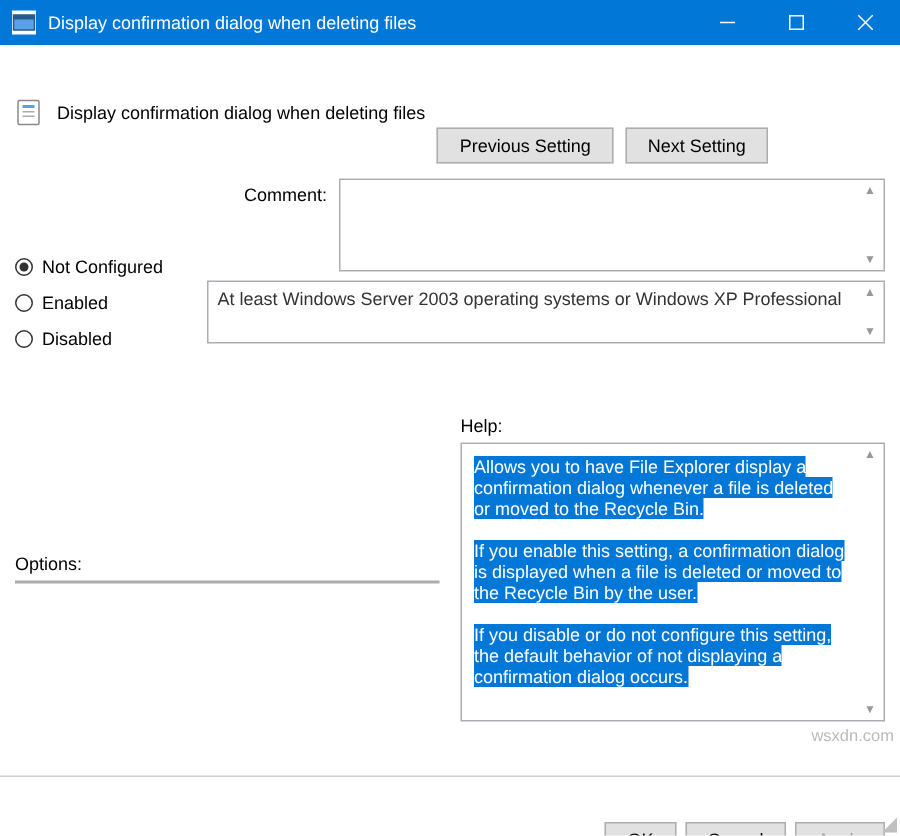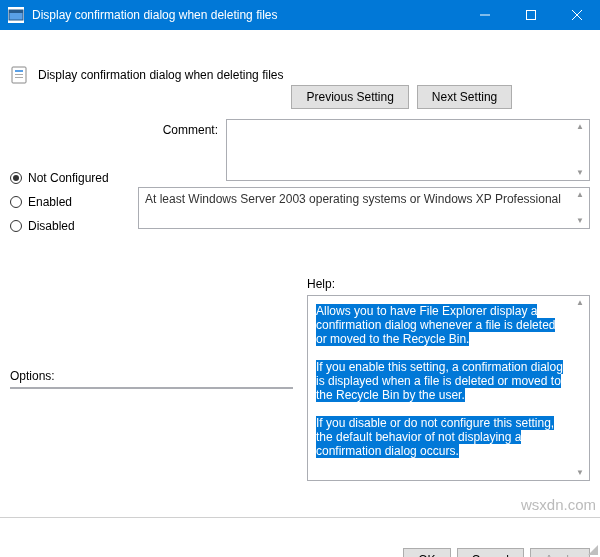--- a/index.html
+++ b/index.html
@@ -30,21 +30,21 @@
 .scroll-stub { position: absolute; right: 2px; width: 14px; display: flex; flex-direction: column; justify-content: space-between; top: 2px; bottom: 2px; }
 .scroll-arrow { color: #989898; font-size: 8px; text-align: center; line-height: 10px; }
 .row3 { display: flex; gap: 14px; flex: 1; min-height: 0; align-items: center; }
 .col { flex: 1; display: flex; flex-direction: column; min-width: 0; }
 .col-label { margin-bottom: 4px; }
 .panel { flex: 1; border: 1px solid #abadb3; background: #fff; overflow: hidden; position: relative; }
 .help-panel { padding: 8px 20px 8px 8px; }
 .help-panel .para { margin-bottom: 14px; }
 .hl { background: #0178d7; color: #fff; }
 .footer { height: 40px; border-top: 1px solid #d0d0d0; display: flex; align-items: center; justify-content: flex-end; gap: 6px; padding: 0 10px; margin-top: 8px; }
-.watermark { position: absolute; right: 4px; bottom: 44px; color: #bbb; font-size: 15px; pointer-events: none; }
+.watermark { position: absolute; right: 4px; bottom: 60px; color: #bbb; font-size: 11px; pointer-events: none; }
 .resize { position: absolute; right: 2px; bottom: 2px; width: 12px; height: 12px; }
 .resize::before { content: ''; position: absolute; right: 0; bottom: 0; width: 0; height: 0; border-right: 10px solid #c0c0c0; border-top: 10px solid transparent; }
 </style>
 </head>
 <body>
 
 <div class="titlebar">
   <span class="icon">
     <svg viewBox="0 0 16 16">
         <rect x="1" y="3" width="14" height="10" fill="#5aa0e6" stroke="#265a8c"></rect>

